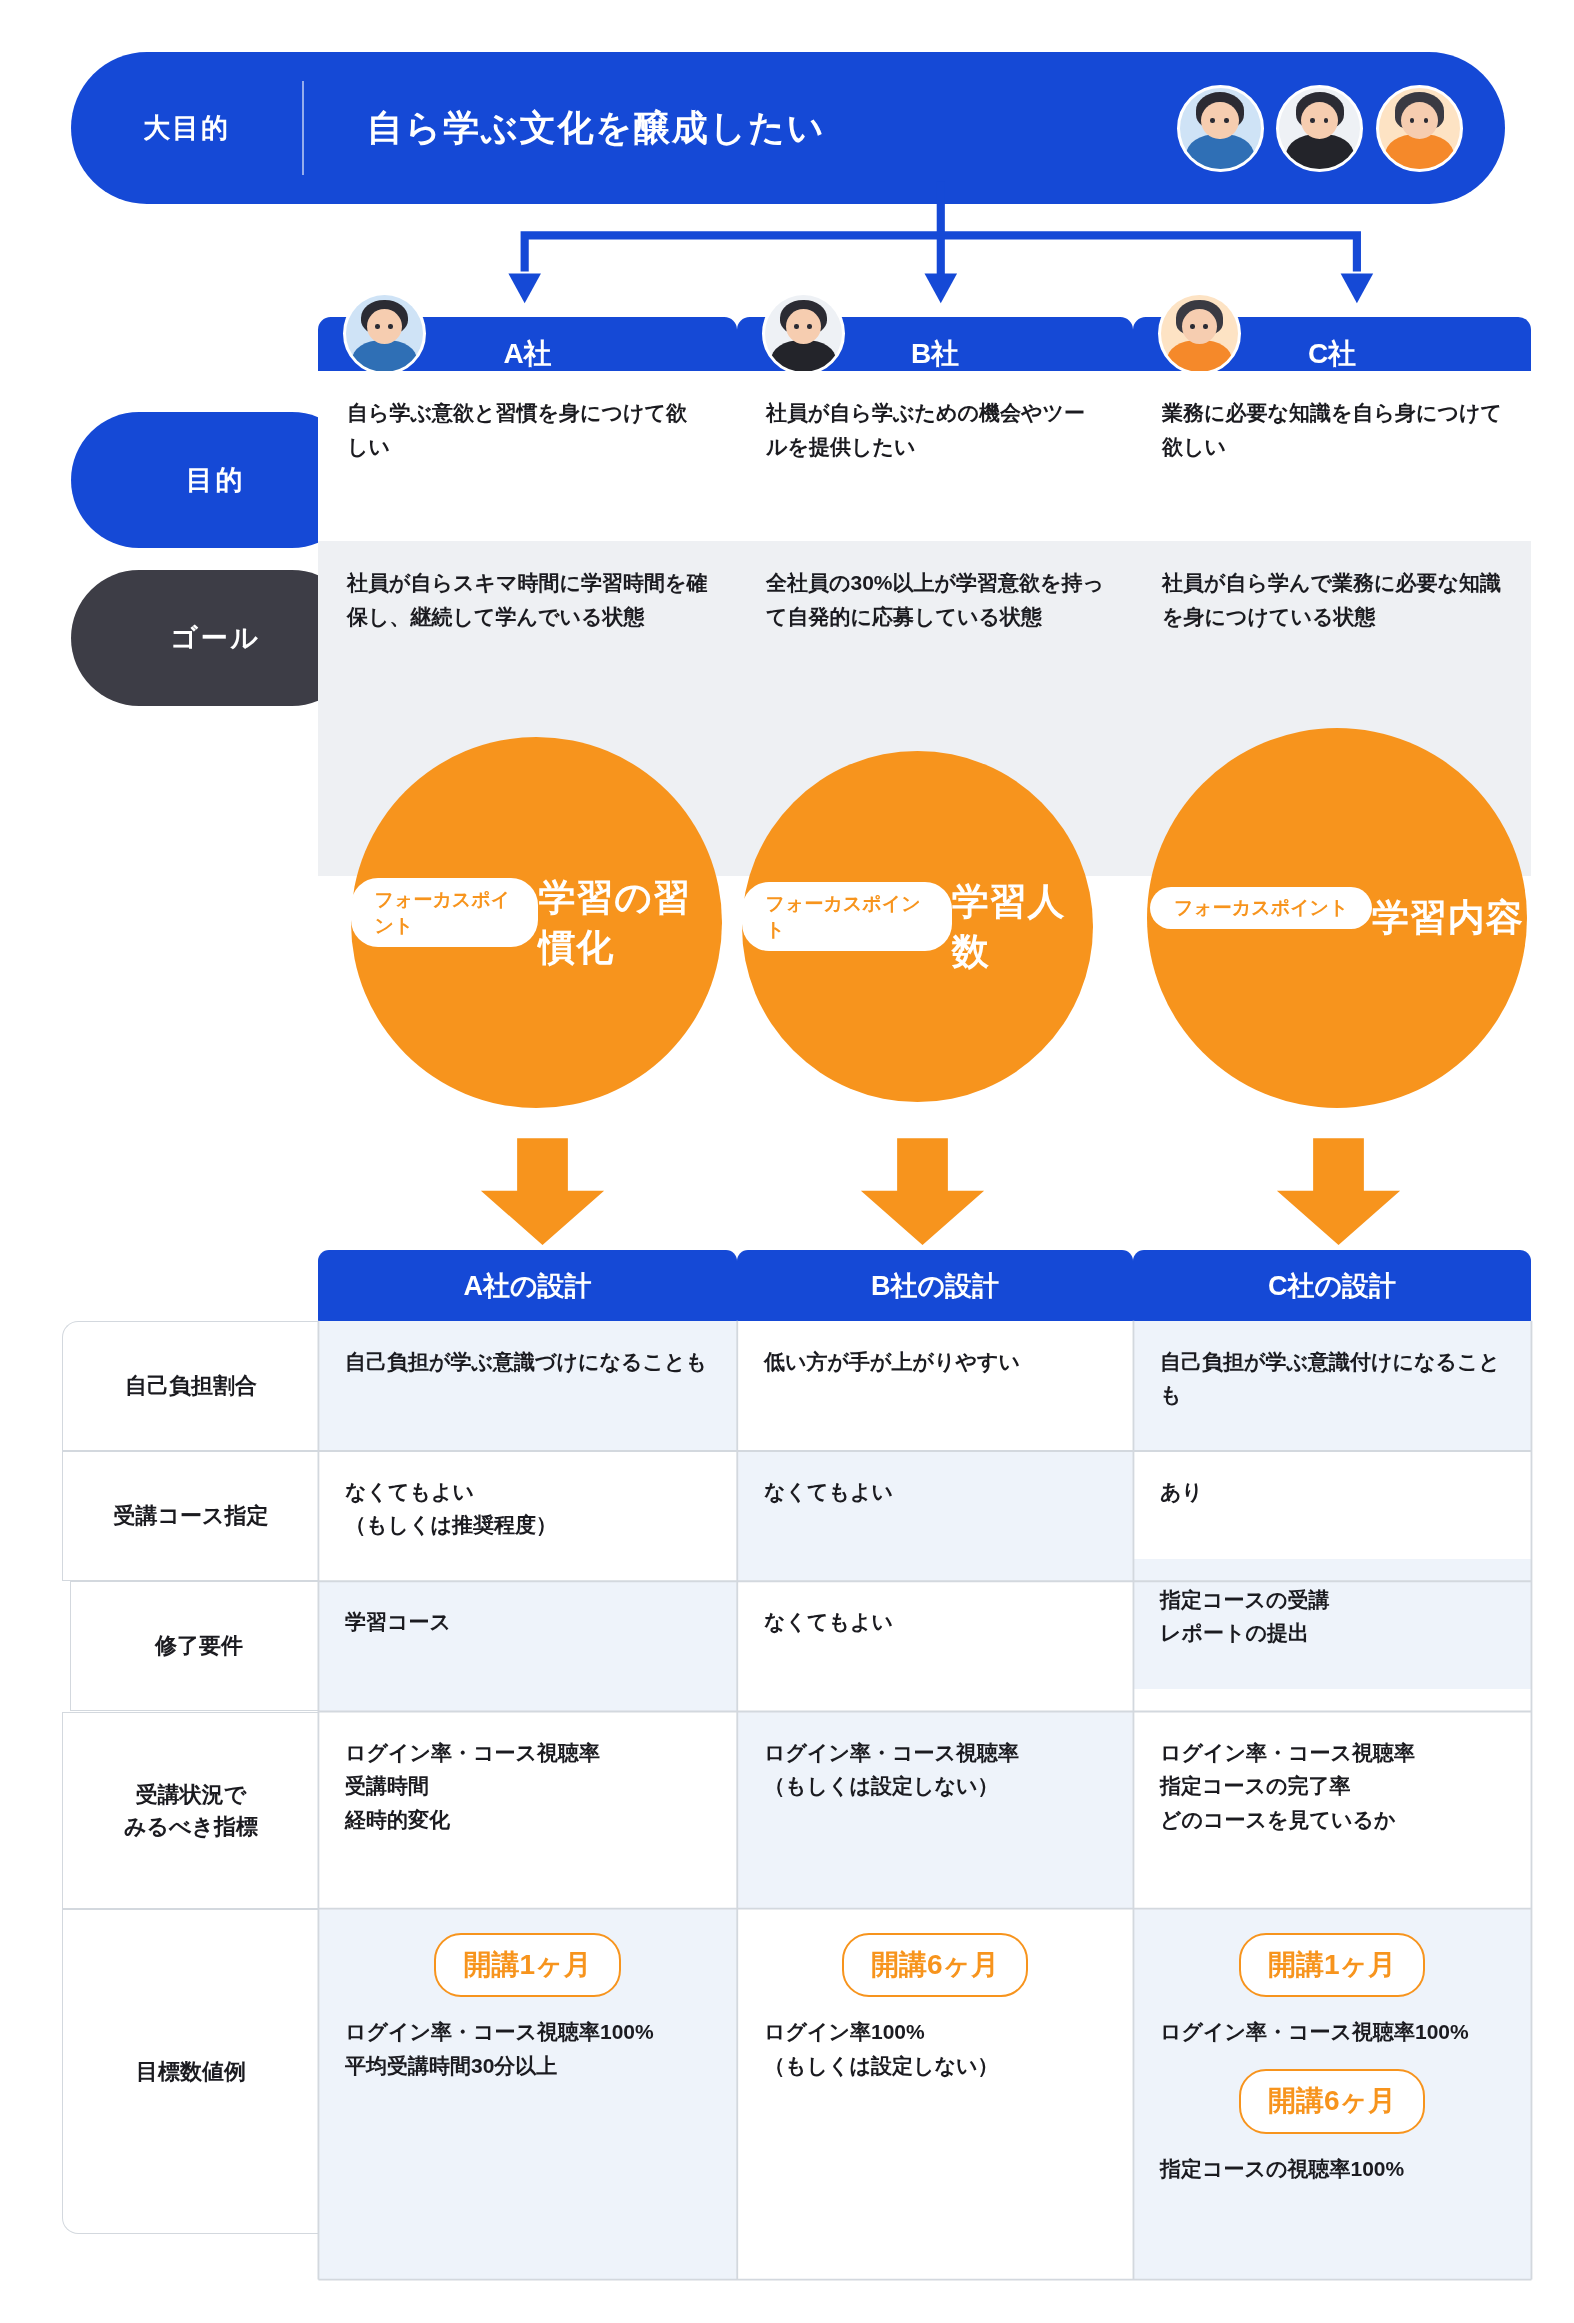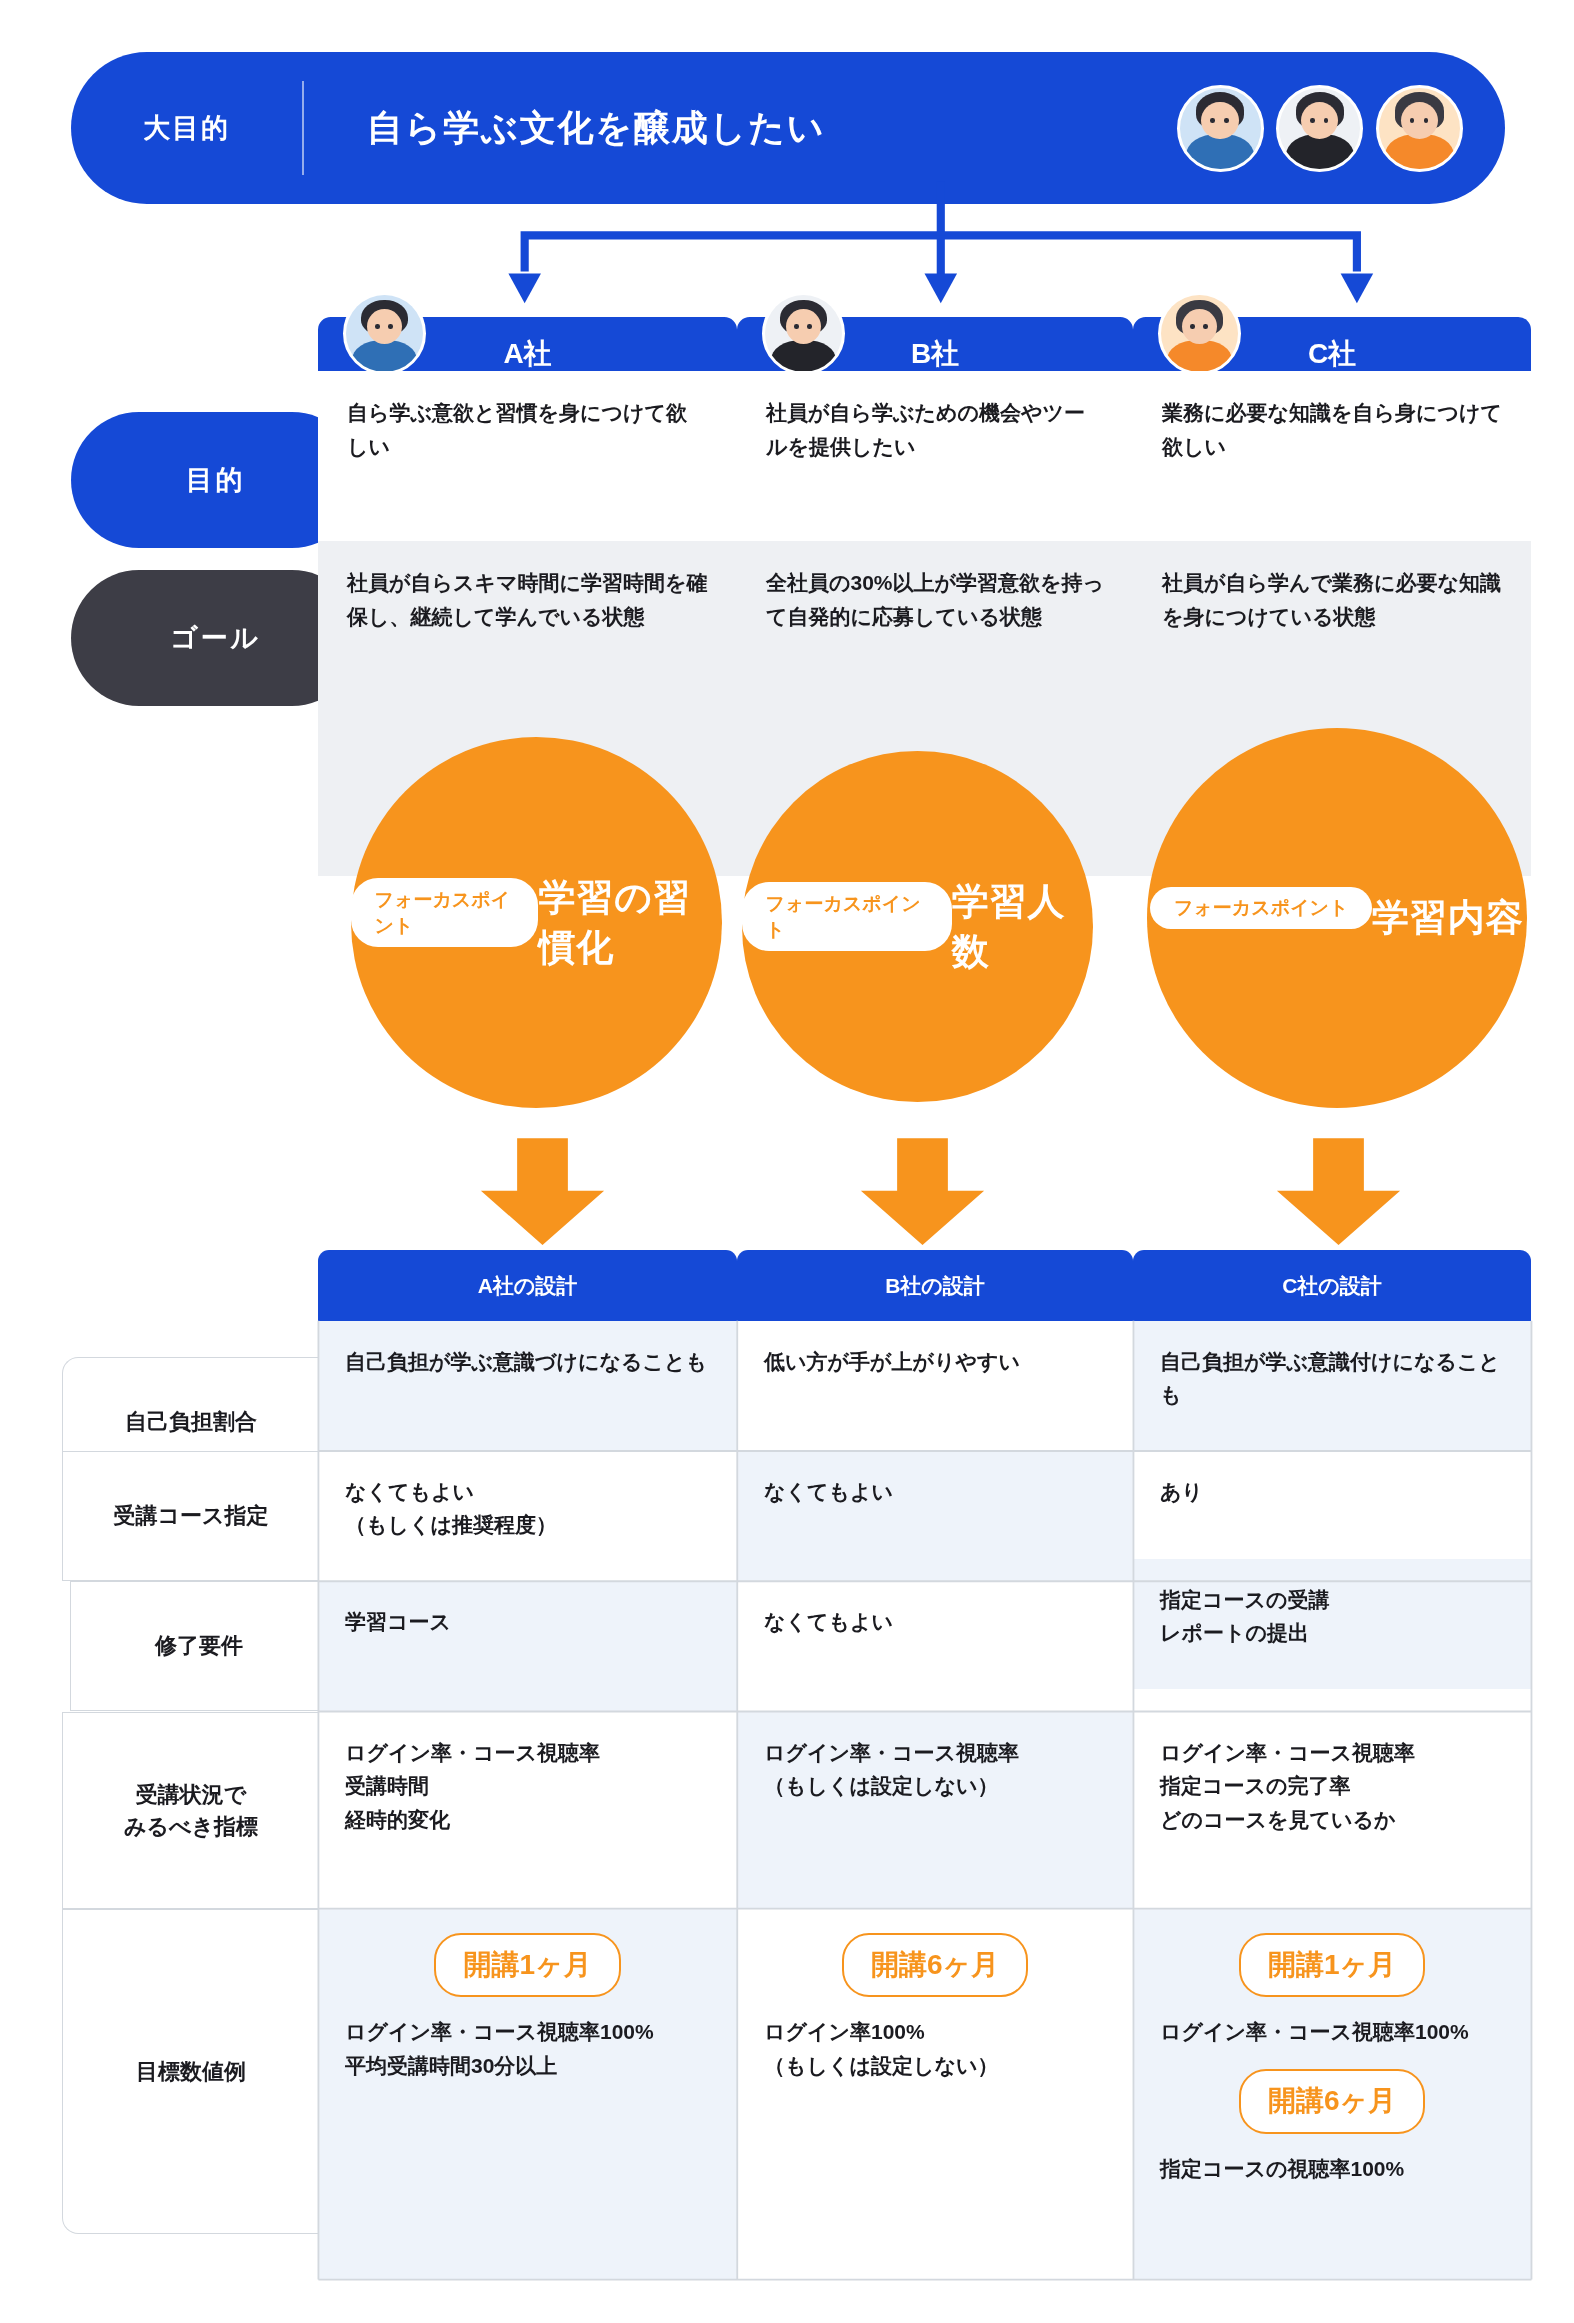--- a/index.html
+++ b/index.html
@@ -202,21 +202,21 @@
 
   .downarrow { position: absolute; }
 
   
   .dhead {
     position: absolute;
     top: 1250px;
     height: 71px;
     background: #1549d6;
     color: #ffffff;
-    font-size: 21px;
+    font-size: 27px;
     font-weight: bold;
     display: flex;
     align-items: center;
     justify-content: center;
     border-radius: 11px 11px 0 0;
   }
   #dhead-a { left: 318px; width: 419px; }
   #dhead-b { left: 737px; width: 396px; }
   #dhead-c { left: 1133px; width: 398px; }
 
@@ -253,21 +253,21 @@
     color: #f7941d;
     background: #ffffff;
     border-radius: 27px;
     padding: 8.1px 27px;
     font-size: 28px;
     font-weight: bold;
     margin-bottom: 18px;
   }
   .kpill-wrap { text-align: center; }
 
-  .corner-tl { border-radius: 16.3px 0 0 0; margin-top: 36px; }
+  .corner-tl { border-radius: 16.3px 0 0 0; }
   .corner-bl { border-radius: 0 0 0 16.3px; }
 </style>
 </head>
 <body>
 
 <div class="page">
 
   <div class="bigrow">
     <div class="label">大目的</div>
     <div class="divider"></div>

